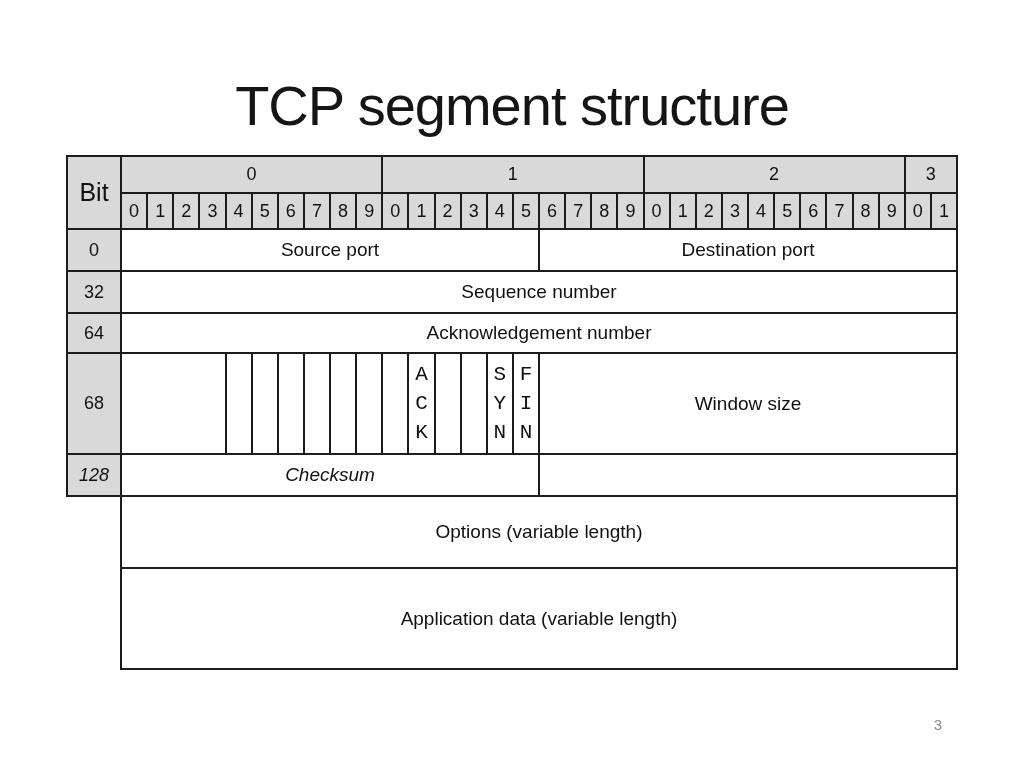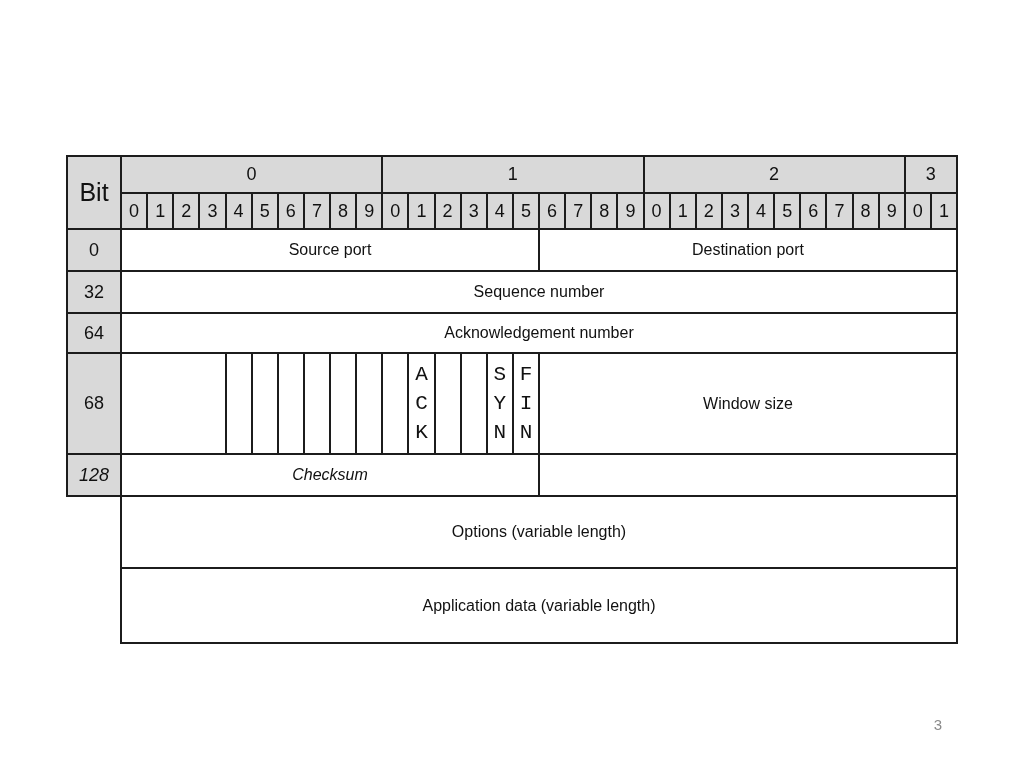--- a/index.html
+++ b/index.html
@@ -39,52 +39,53 @@
     vertical-align: middle;
     font-weight: normal;
     color: #111111;
     overflow: hidden;
   }
   .hdr, .rowlab, .corner { background: var(--cell-fill, #d9d9d9); }
   .corner { font-size: 25px; }
   .digit  { font-size: 18px; }
   .hdr.group { font-size: 18px; }
   .rowlab { font-size: 18px; }
-  .field  { background: #ffffff; font-size: 16px; }
+  .field  { background: #ffffff; font-size: 19px; }
   .flag {
     background: #ffffff;
     font-family: "Liberation Mono", monospace;
     font-size: 21px;
     line-height: 29px;
     white-space: pre-line;
   }
   .ghost { border: none; background: transparent; }
   tr.r-groups  { height: 37px; }
   tr.r-digits  { height: 36px; }
   tr.r-w0      { height: 42px; }
   tr.r-w32     { height: 42px; }
   tr.r-w64     { height: 40px; }
   tr.r-flags   { height: 101px; }
   tr.r-w128    { height: 42px; font-style: italic; }
   tr.r-options { height: 72px; }
-  tr.r-appdata { height: 75px; }
+  tr.r-appdata { height: 101px; }
   .pagenum {
     position: absolute;
     left: 922px; top: 716px;
     width: 32px;
     text-align: center;
     font-size: 15px;
     color: var(--page-number, #8a8a8a);
   }
 </style>
 </head>
 <body>
 
 <div class="slide">
 
+  <div class="title">TCP segment structure</div>
 
   <table class="tcp">
     <colgroup>
       <col class="c-label">
       <col span="32">
     </colgroup>
     <tbody>
       <tr class="r-groups">
         <th class="corner" rowspan="2">Bit</th>
         <td class="hdr group" colspan="10">0</td>

